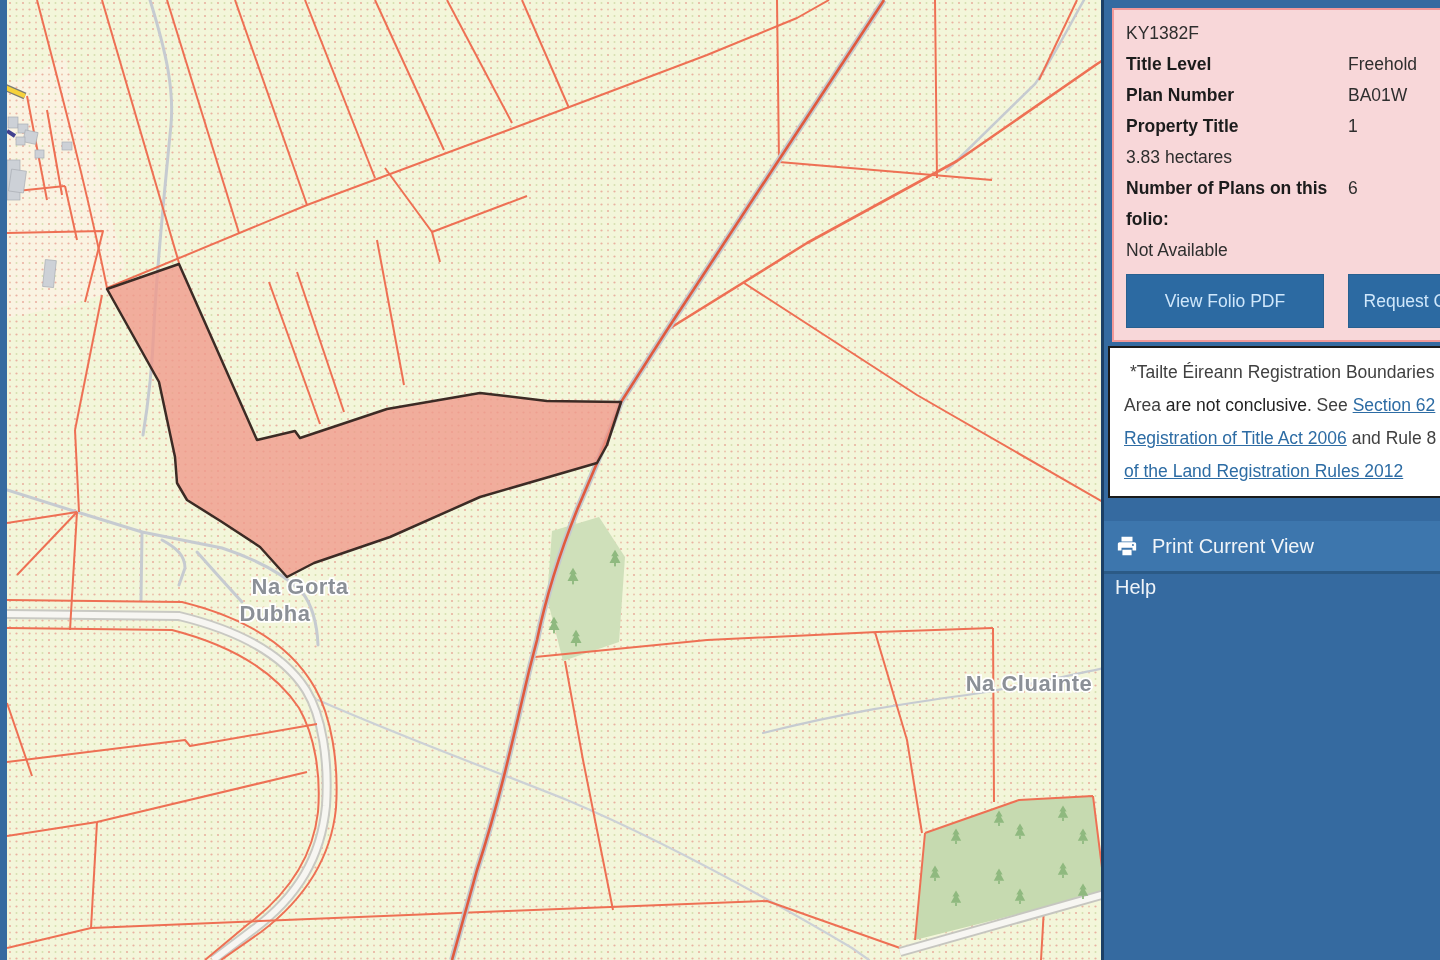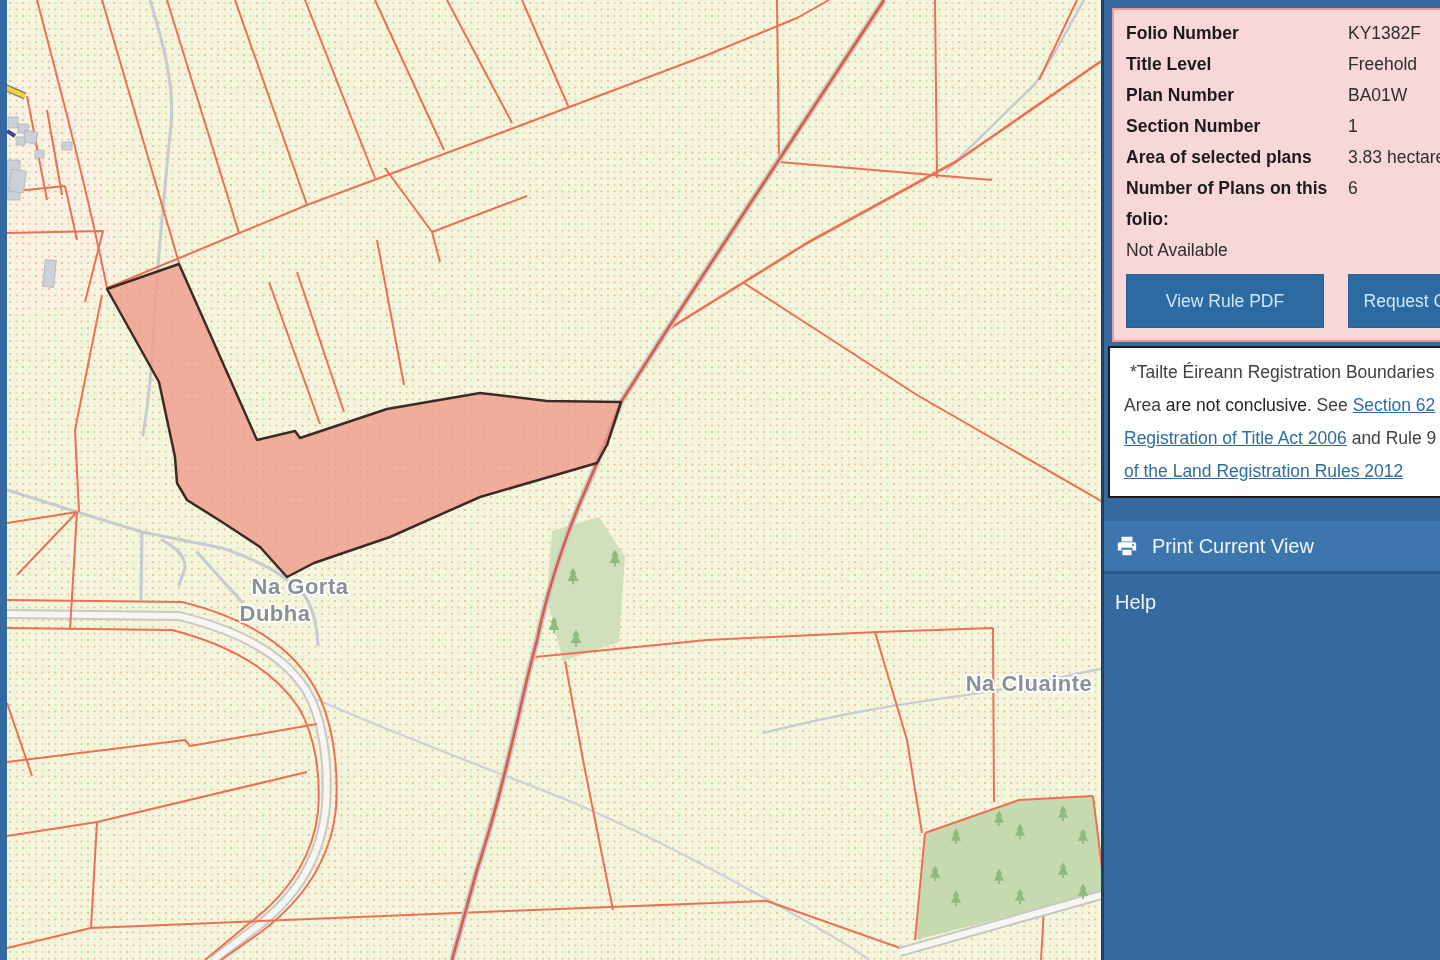--- a/index.html
+++ b/index.html
@@ -29,21 +29,21 @@
               border:2px solid #1b1b1b;box-sizing:border-box;padding:8px 14px;
               font-size:17.5px;line-height:33px;color:#404040;}
   .dline{white-space:nowrap;}
   .dline:first-child{padding-left:6px;}
   .seg-b{font-weight:normal;color:#222;}
   .seg-l{color:#2d6ca4;text-decoration:underline;cursor:pointer;}
   .print-row{position:absolute;left:0;top:521px;width:100%;height:50px;background:#3d76ad;
              border-bottom:3px solid #2b5a86;display:flex;align-items:center;cursor:pointer;}
   .print-row svg{margin-left:12px;}
   .print-row span{margin-left:14px;font-size:20px;color:#f1f5f9;}
-  .help-row{position:absolute;left:0;top:576px;width:100%;height:52px;display:flex;
+  .help-row{position:absolute;left:0;top:561px;width:100%;height:52px;display:flex;
             align-items:center;cursor:pointer;}
   .help-row span{margin-left:11px;font-size:20px;color:#eef3f8;}
 </style>
 </head>
 <body>
 
 <div class="stage">
 
   <div class="map">
     <svg width="1101" height="960" viewBox="0 0 1101 960">
@@ -184,57 +184,55 @@
           <text x="1022" y="691" class="maplabel">Na Cluainte</text>
         </g>
     </svg>
   </div>
 
   <aside class="panel">
 
     <section class="folio-card">
       <div id="folio-rows">
           <div class="frow">
-            <div class="lbl">Folio Number</div>
             <div class="val">KY1382F</div>
           </div>
           <div class="frow">
             <div class="lbl">Title Level</div>
             <div class="val">Freehold</div>
           </div>
           <div class="frow">
             <div class="lbl">Plan Number</div>
             <div class="val">BA01W</div>
           </div>
           <div class="frow">
-            <div class="lbl">Section Number</div>
+            <div class="lbl">Property Title</div>
             <div class="val">1</div>
           </div>
           <div class="frow">
-            <div class="lbl">Area of selected plans</div>
             <div class="val">3.83 hectares</div>
           </div>
           <div class="frow">
             <div class="lbl">Number of Plans on this folio:</div>
             <div class="val">6</div>
           </div>
           <div class="frow">
             <div class="val">Not Available</div>
           </div>
         </div>
       <div class="btnrow">
-        <button class="bluebtn b1">View Rule PDF</button>
+        <button class="bluebtn b1">View Folio PDF</button>
         <button class="bluebtn b2">Request Certified Copy</button>
       </div>
     </section>
 
     <section class="disclaimer" id="disclaimer">
         <div class="dline"><span>*Tailte Éireann Registration Boundaries and</span></div>
         <div class="dline"><span>Area </span><span class="seg-b">are not conclusive</span><span>. See </span><span class="seg-l">Section 62</span></div>
-        <div class="dline"><span class="seg-l">Registration of Title Act 2006</span><span> and Rule 9</span></div>
+        <div class="dline"><span class="seg-l">Registration of Title Act 2006</span><span> and Rule 8</span></div>
         <div class="dline"><span class="seg-l">of the Land Registration Rules 2012</span></div>
       </section>
 
     <div class="print-row">
       <svg width="22" height="22" viewBox="0 0 24 24">
         <path fill="#ffffff" d="M6 2h12v5H6zM4 8h16c1.1 0 2 .9 2 2v7h-4v-3H6v3H2v-7c0-1.1.9-2 2-2zm3 8h10v6H7z"></path>
         <circle cx="18.5" cy="11" r="1.1" fill="#3d76ad"></circle>
       </svg>
       <span>Print Current View</span>
     </div>

